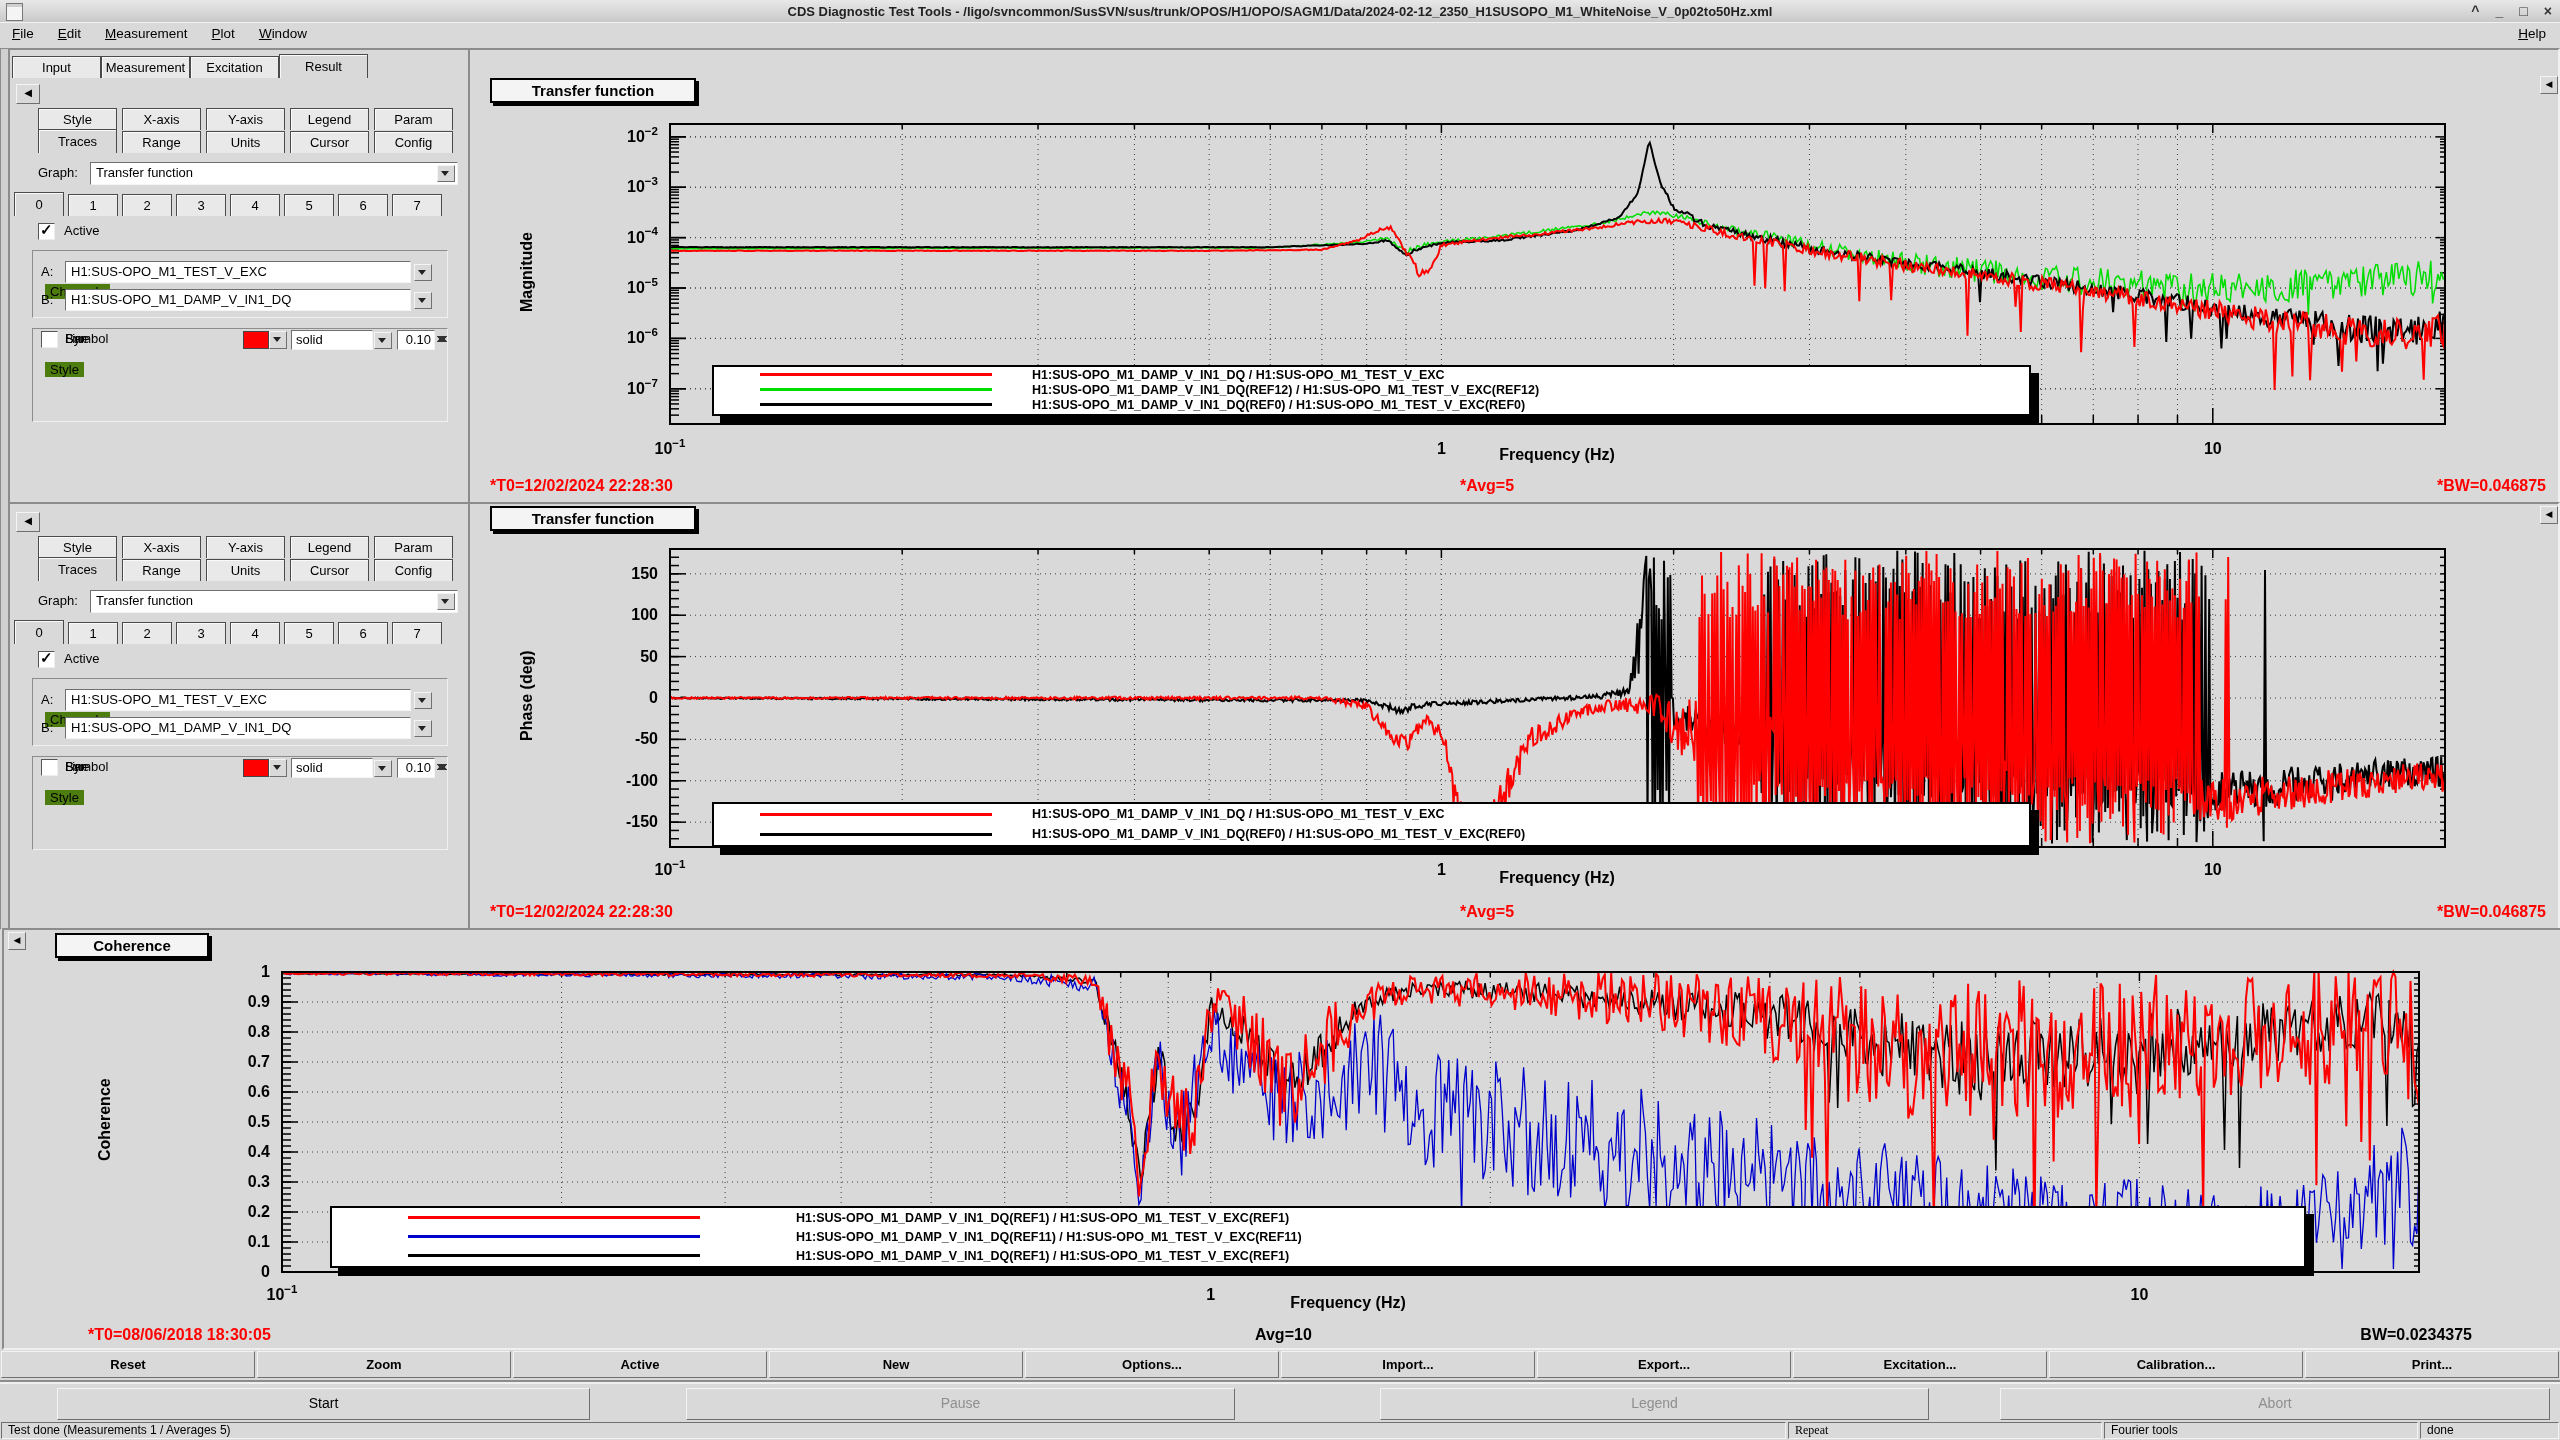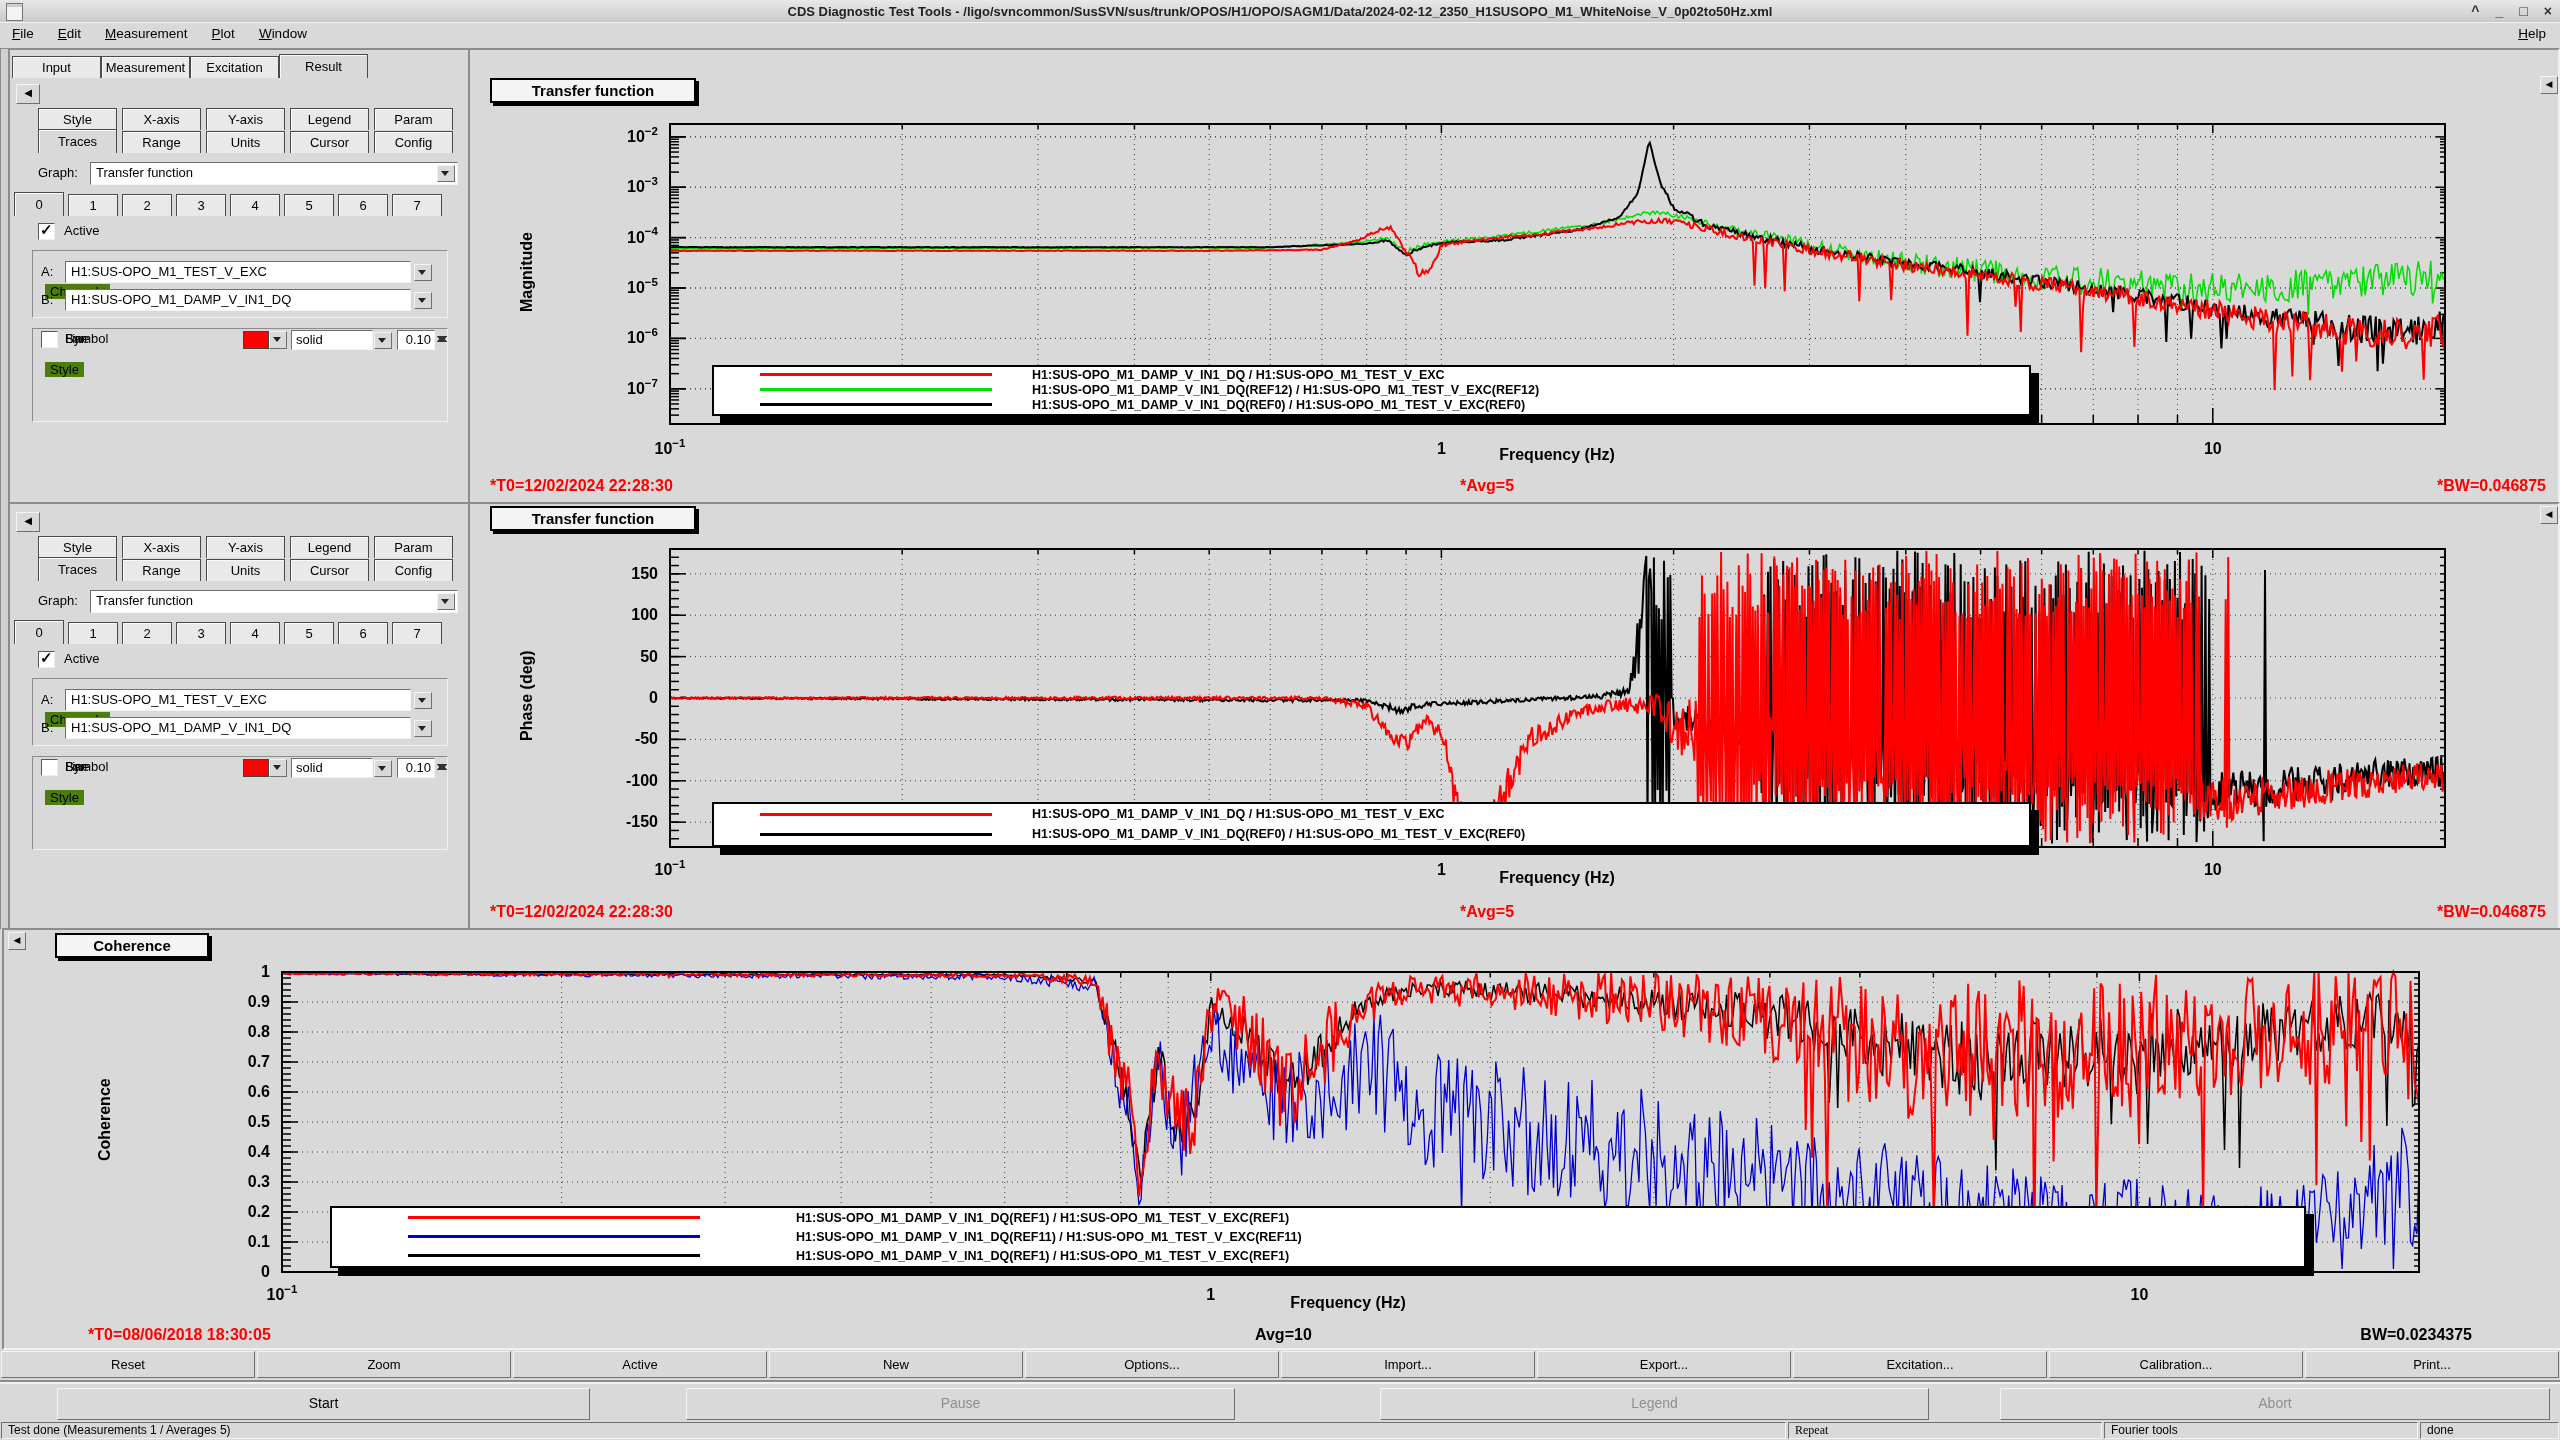--- a/index.html
+++ b/index.html
@@ -86,21 +86,21 @@
   .redtxt{color:#ff0000;}
   .legend{position:absolute;background:#fff;border:2px solid #000;box-shadow:8px 8px 0 #000;z-index:3;}
   .lrow{display:flex;align-items:center;}
   .lsample{height:3px;}
   .ltext{font-weight:bold;font-size:12.5px;white-space:nowrap;}
   .edgearrow{position:absolute;width:16px;height:16px;text-align:center;line-height:14px;font-size:9px;}
   .sash{position:absolute;left:0;top:48px;width:8px;height:880px;background:#d0d0d0;
     border:1px solid;border-color:#8c8c8c #f0f0f0 #f0f0f0 #8c8c8c;}
   
   #btnrow{position:absolute;left:0;top:1350px;width:2560px;height:29px;display:flex;background:#d9d9d9;}
-  #btnrow .bb{flex:1;margin:1px;text-align:center;line-height:25px;font-size:13px;}
+  #btnrow .bb{flex:1;margin:1px;text-align:center;line-height:25px;font-size:13px;font-weight:bold;}
   #transport{position:absolute;left:0;top:1382px;width:2560px;height:39px;background:#d9d9d9;
     border-top:2px solid #f0f0f0;box-shadow:0 -2px 0 #8c8c8c;}
   .tb{position:absolute;top:4px;height:30px;text-align:center;line-height:28px;font-size:14px;}
   .tb.disabled{color:#8f8f8f;}
   #statusbar{position:absolute;left:0;top:1421px;width:2560px;height:19px;display:flex;background:#d9d9d9;}
   #statusbar .seg{height:15px;margin:1px;font-size:12px;padding:0 6px;line-height:15px;white-space:nowrap;overflow:hidden;}
   svg text{font-family:"Liberation Sans",sans-serif;font-weight:bold;}
 </style>
 </head>
 <body>

